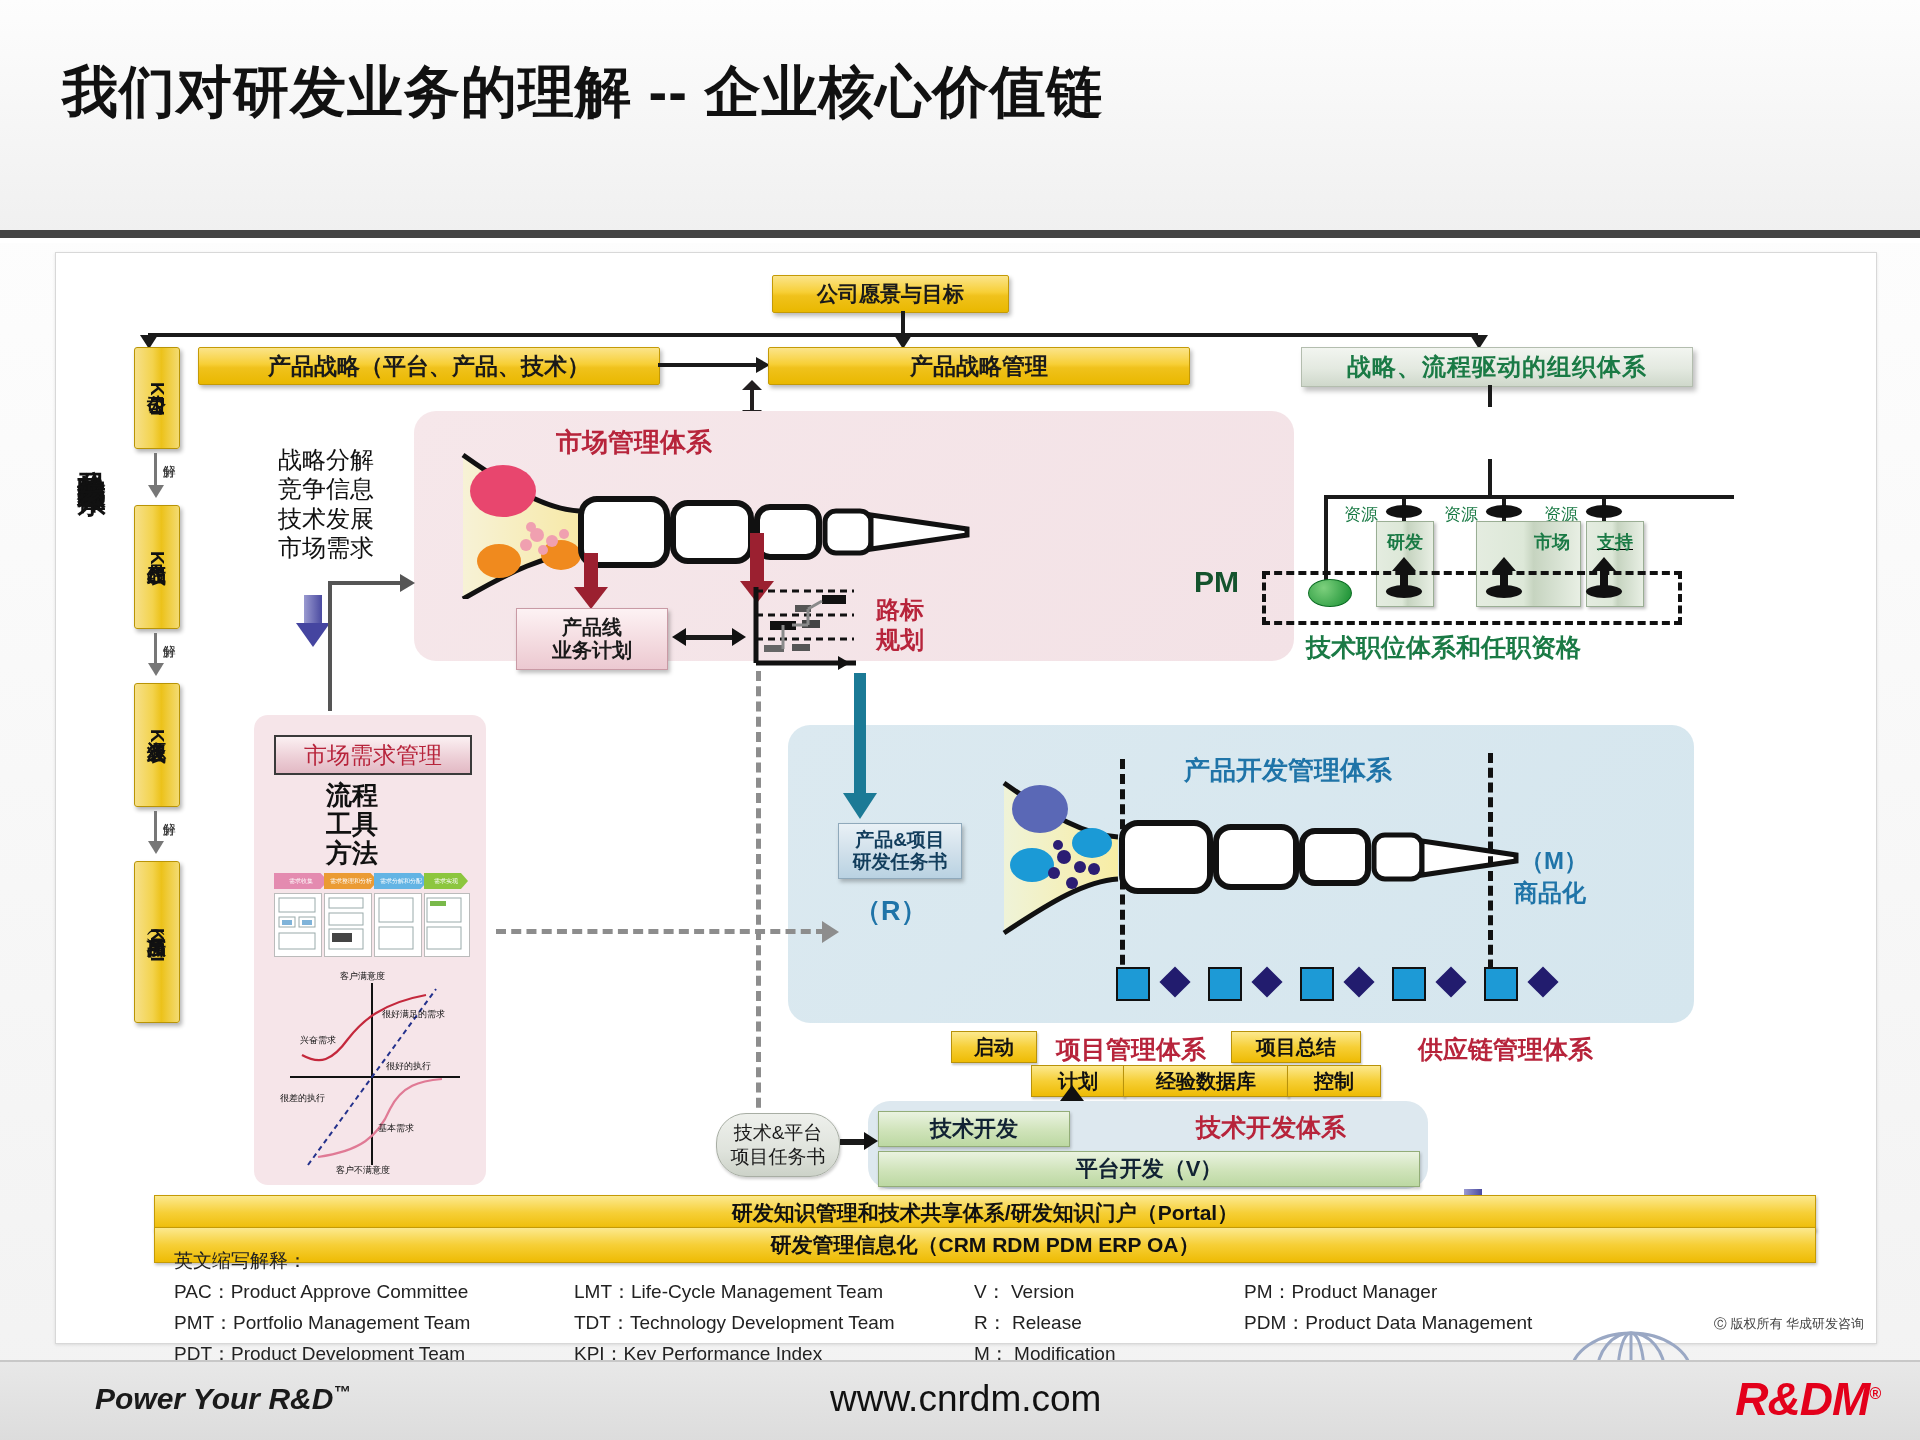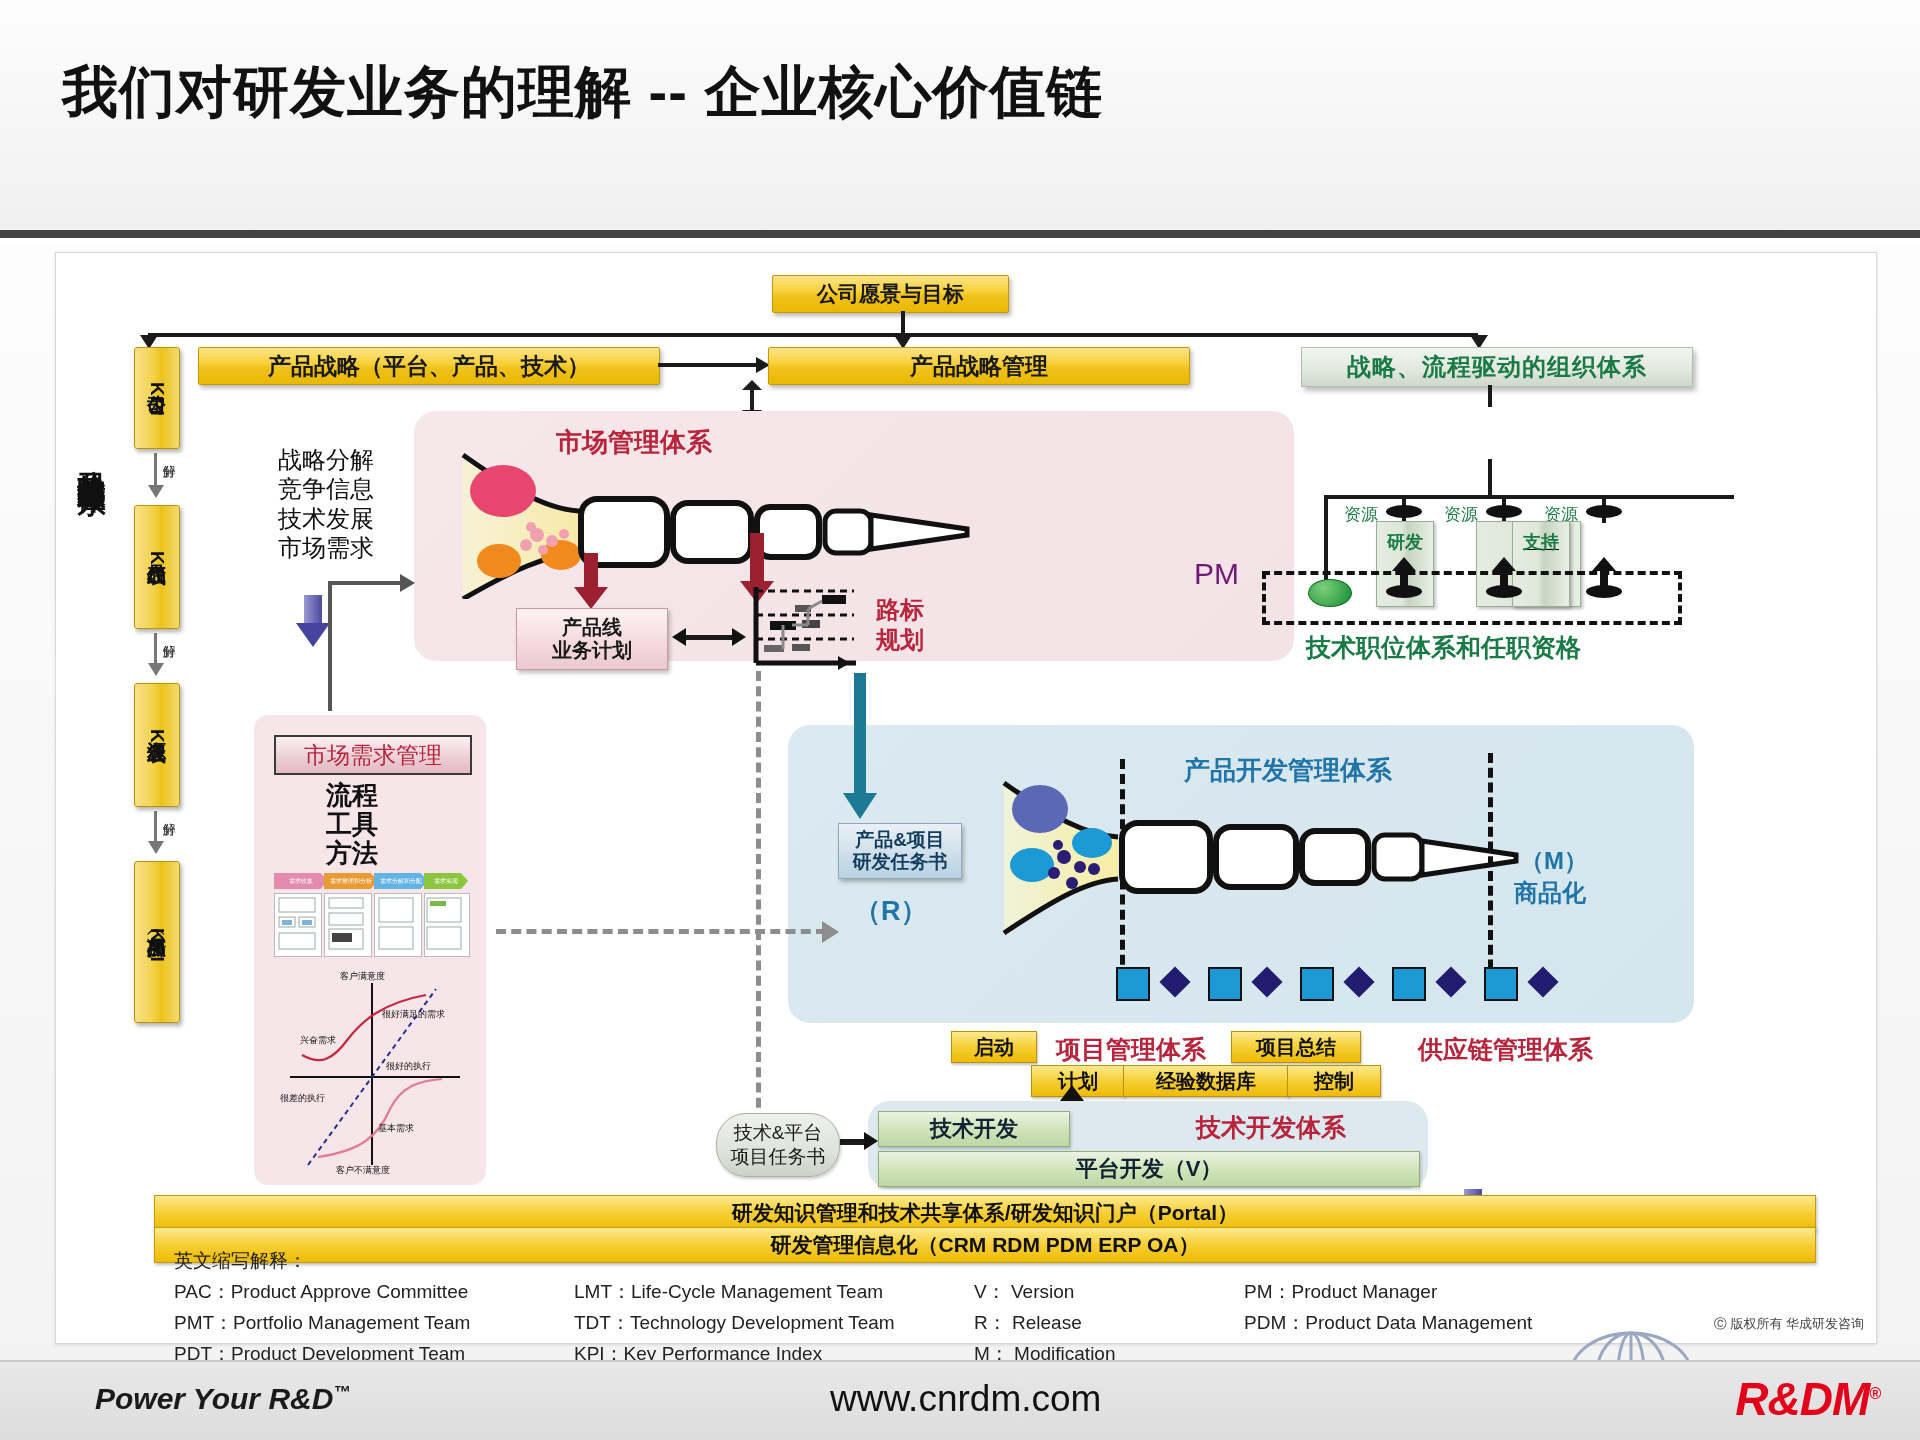--- a/index.html
+++ b/index.html
@@ -367,36 +367,36 @@
   <div class="abs" style="left:1430px;top:252px;width:36px;height:13px;background:#111;border-radius:50%;"></div>
   <div class="abs black-line" style="left:1546px;top:244px;width:4px;height:26px;"></div>
   <div class="abs" style="left:1530px;top:252px;width:36px;height:13px;background:#111;border-radius:50%;"></div>
 
   <div class="abs orgbox" style="left:1320px;top:268px;">
     <span>研发</span>
   </div>
   <div class="abs orgbox" style="left:1420px;top:268px;padding-left:47px;">
     <span>市场</span>
   </div>
-  <div class="abs orgbox" style="left:1456px;top:268px;text-decoration:underline;">
+  <div class="abs orgbox" style="left:1530px;top:268px;text-decoration:underline;">
     <span>支持</span>
   </div>
 
   <div class="abs" style="left:1344px;top:312px;width:8px;height:24px;background:#111;"></div>
   <div class="abs" style="left:1336px;top:304px;width:0;height:0;border-left:12px solid transparent;border-right:12px solid transparent;border-bottom:14px solid #111;"></div>
   <div class="abs" style="left:1444px;top:312px;width:8px;height:24px;background:#111;"></div>
   <div class="abs" style="left:1436px;top:304px;width:0;height:0;border-left:12px solid transparent;border-right:12px solid transparent;border-bottom:14px solid #111;"></div>
   <div class="abs" style="left:1544px;top:312px;width:8px;height:24px;background:#111;"></div>
   <div class="abs" style="left:1536px;top:304px;width:0;height:0;border-left:12px solid transparent;border-right:12px solid transparent;border-bottom:14px solid #111;"></div>
   <div class="abs" style="left:1330px;top:332px;width:36px;height:13px;background:#111;border-radius:50%;"></div>
   <div class="abs" style="left:1430px;top:332px;width:36px;height:13px;background:#111;border-radius:50%;"></div>
   <div class="abs" style="left:1530px;top:332px;width:36px;height:13px;background:#111;border-radius:50%;"></div>
 
   <div class="abs" style="left:1206px;top:318px;width:412px;height:46px;border:4px dashed #111;"></div>
-  <div class="abs" style="left:1138px;top:304px;font-size:30px;font-weight:normal;color:#701a75;">PM</div>
+  <div class="abs" style="left:1138px;top:312px;font-size:30px;font-weight:bold;color:#14532d;">PM</div>
   <div class="abs" style="left:1252px;top:326px;width:42px;height:26px;border-radius:50%;background:radial-gradient(circle at 35% 30%,#7dd07d,#128b2e);border:1px solid #0a6c22;"></div>
 
   <div class="abs t-green" style="left:1250px;top:378px;font-size:25px;">技术职位体系和任职资格</div>
 
   <div class="abs purple-arrow-down" style="left:1400px;top:412px;">
     <div class="shaft"></div>
       <div class="head"></div>
   </div>
 
   <div class="abs panel-pink2" style="left:198px;top:462px;width:232px;height:470px;"></div>

